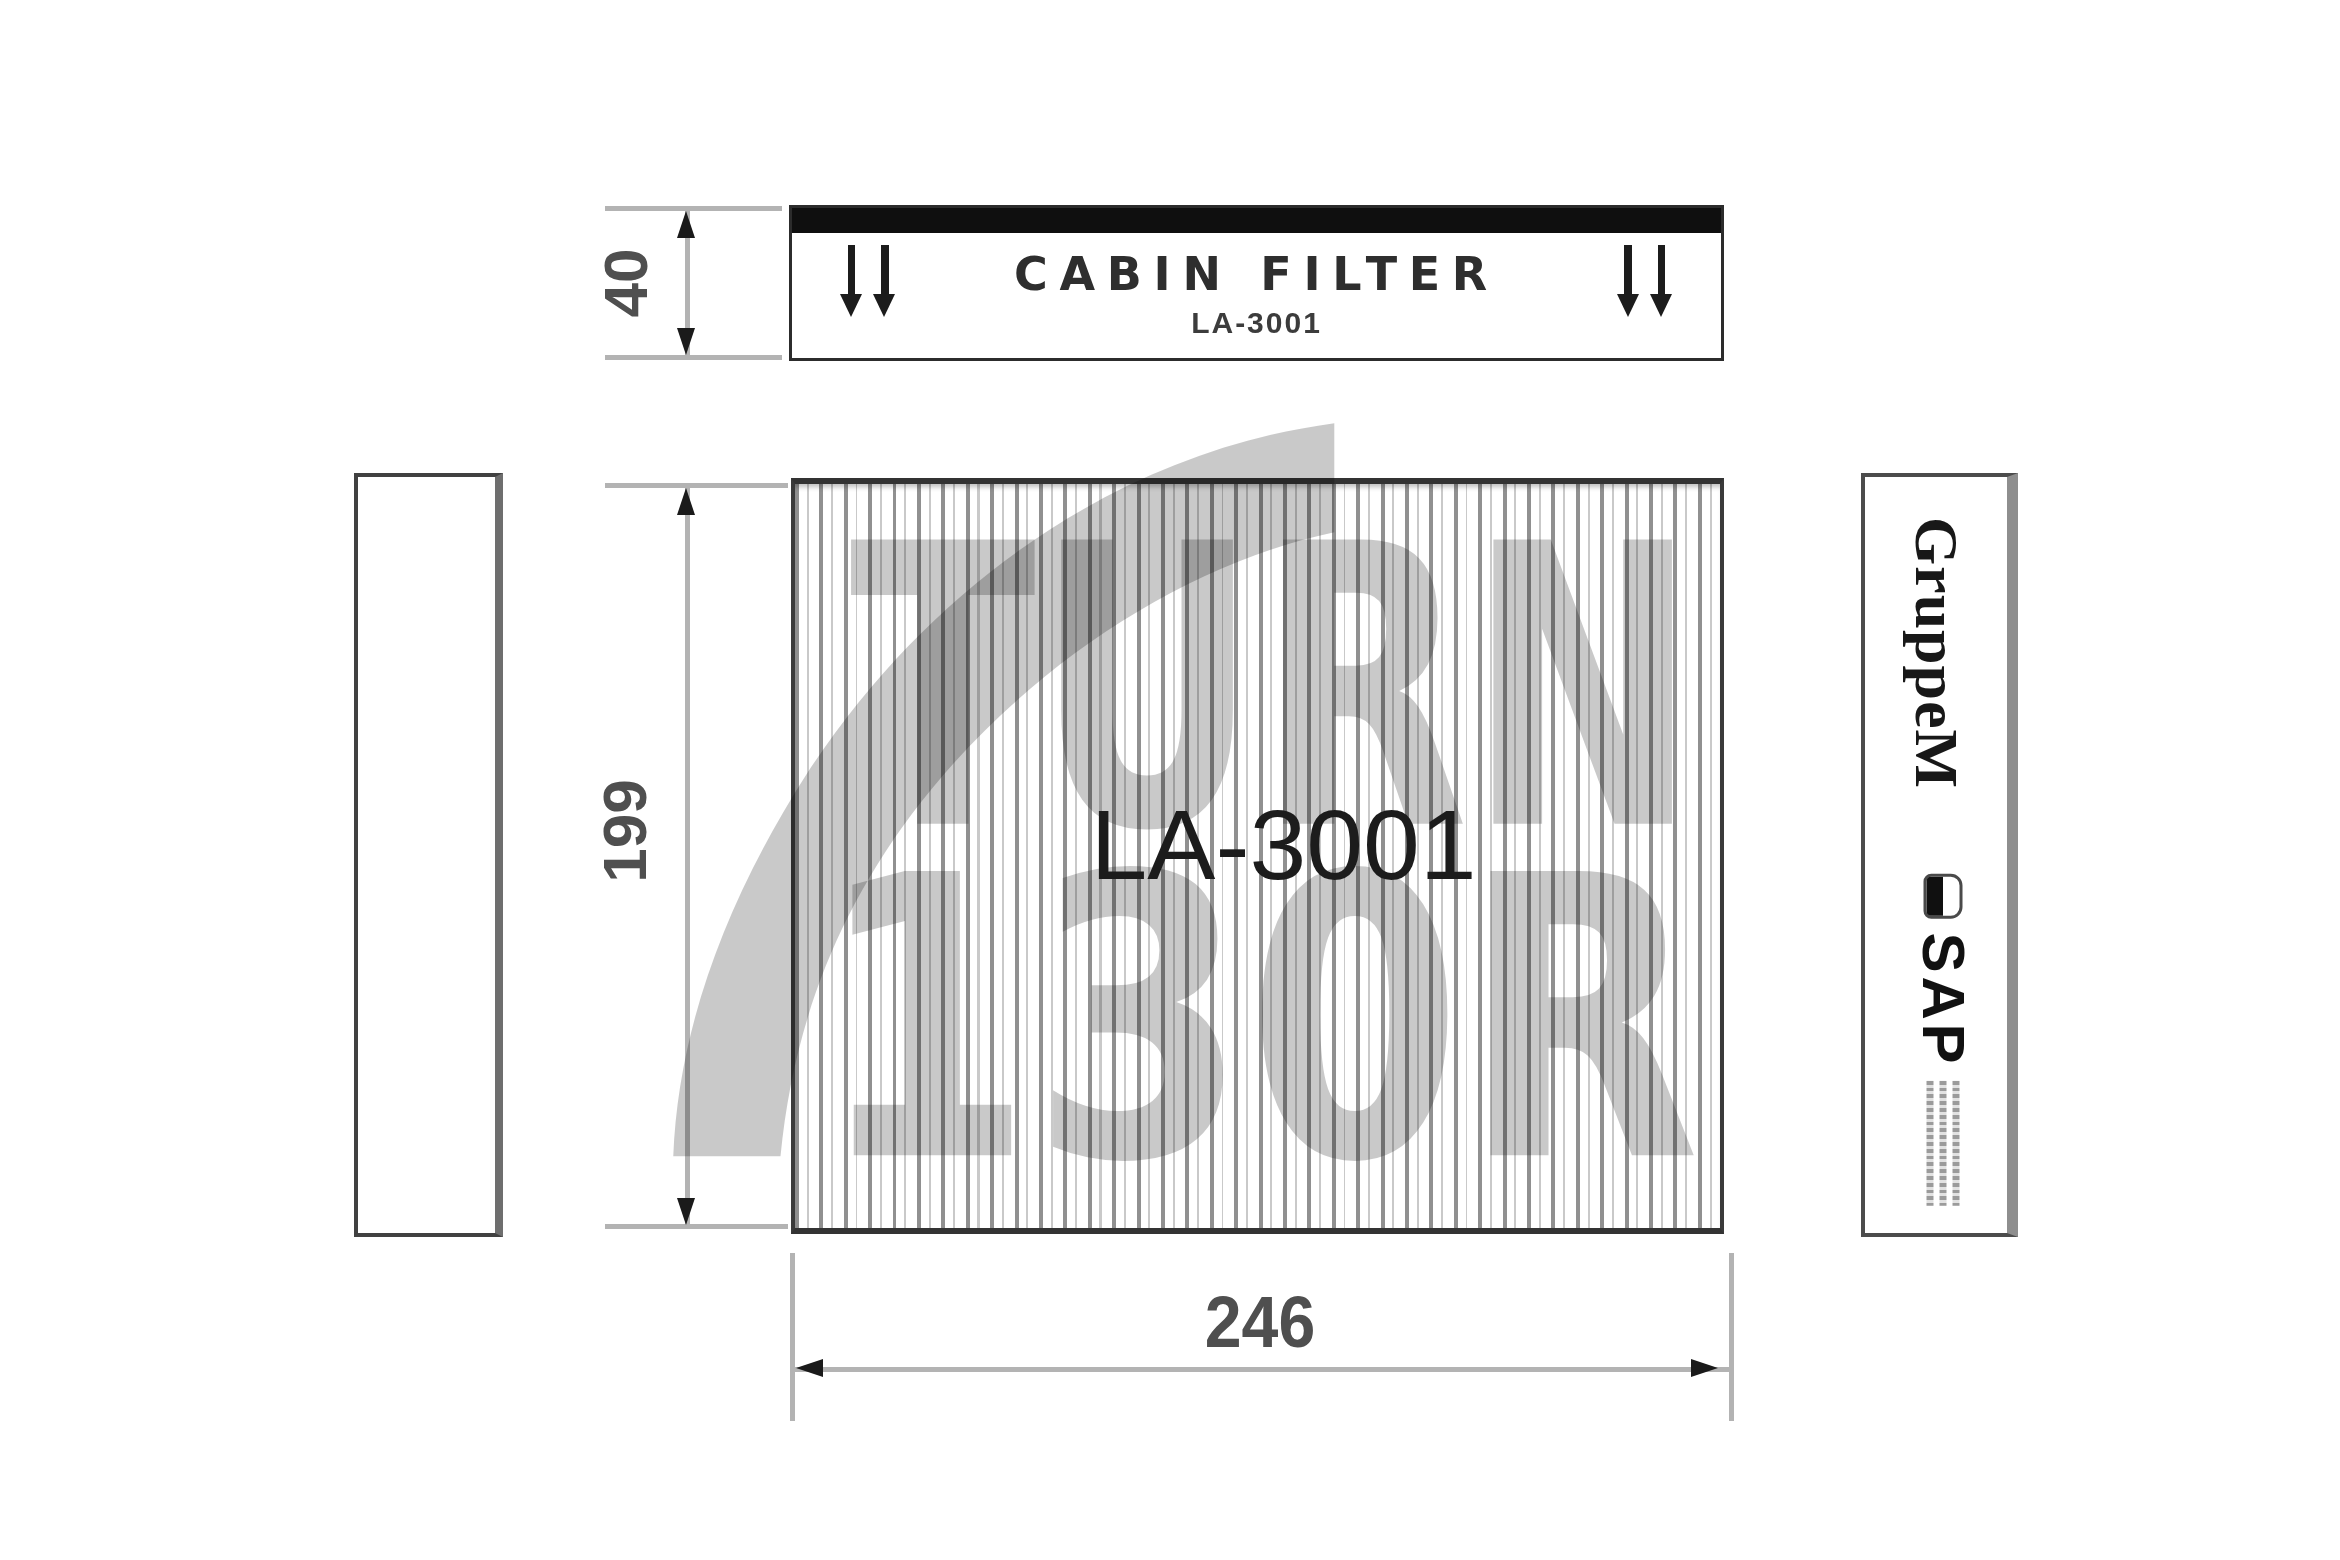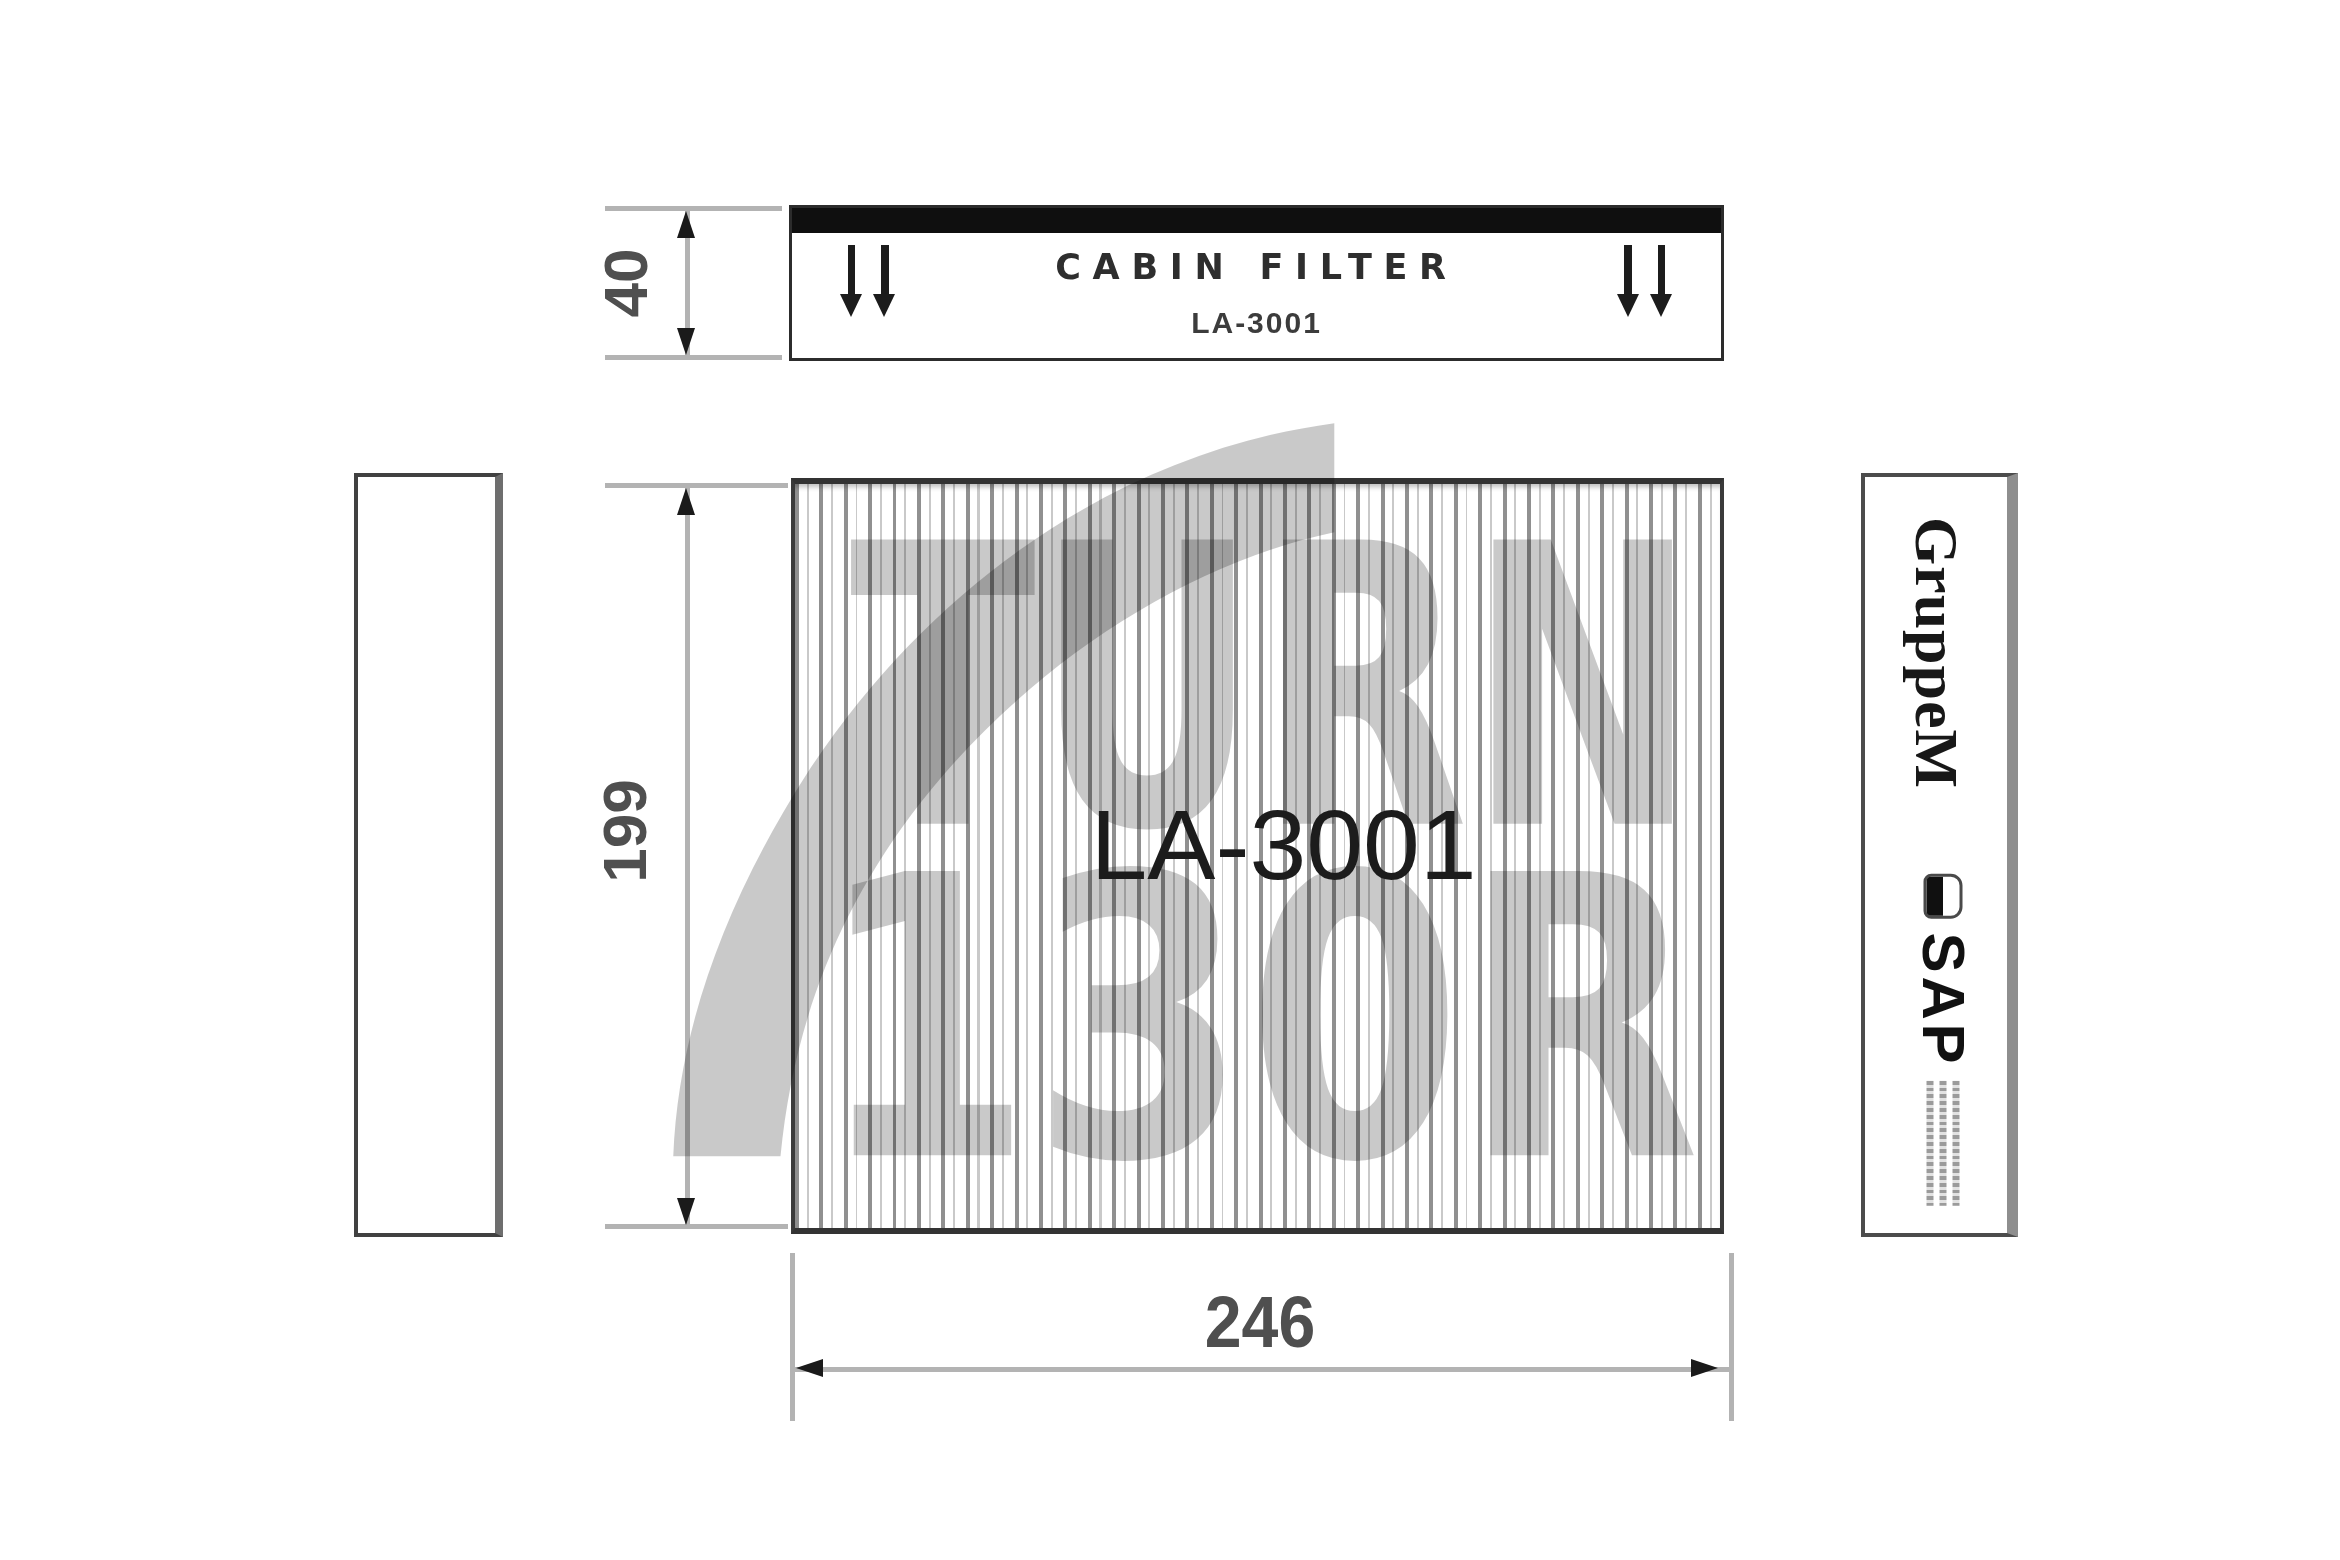--- a/index.html
+++ b/index.html
@@ -4,21 +4,21 @@
 <style>
   html,body{margin:0;padding:0;background:#ffffff;}
   .canvas{position:relative;width:2341px;height:1560px;background:#ffffff;overflow:hidden;
           font-family:"Liberation Sans", sans-serif;}
 
   
   .label-box{position:absolute;left:789px;top:205px;width:935px;height:156px;
              border:3.9px solid #2c2c2c;background:#fff;box-sizing:border-box;}
   .label-band{width:100%;height:25px;background:#0f0f0f;}
   .label-title{position:absolute;left:50%;top:39px;transform:translateX(-50%);
-               font-family:"DejaVu Sans", sans-serif;font-weight:700;font-size:35px;
+               font-family:"DejaVu Sans", sans-serif;font-weight:700;font-size:46px;
                letter-spacing:11.7px;color:#2e2e2e;white-space:nowrap;}
   .label-pn{position:absolute;left:50%;top:98px;transform:translateX(-50%);
             font-weight:700;font-size:30px;letter-spacing:2px;color:#3c3c3c;white-space:nowrap;}
   .arrow-pair{position:absolute;top:37px;}
   .arrow-pair.left{left:43px;}
   .arrow-pair.right{right:43px;}
   .darr{position:relative;width:23.4px;height:72px;display:inline-block;margin:0 4.9px;}
   .darr .stem{position:absolute;left:7.8px;top:0;width:7.8px;height:51px;background:#1c1c1c;}
   .darr .head{position:absolute;left:0;top:49px;width:0;height:0;
               border-left:11.7px solid transparent;border-right:11.7px solid transparent;

